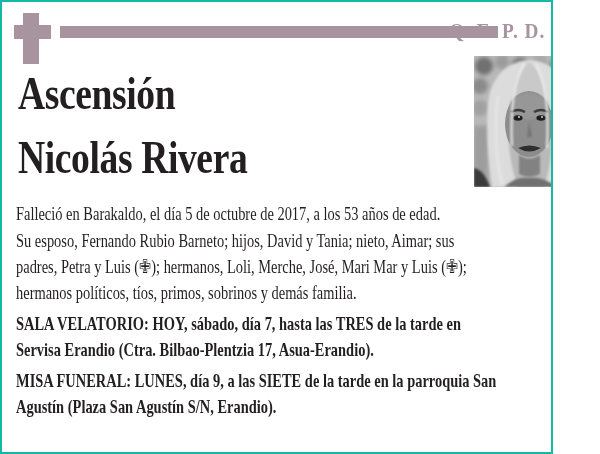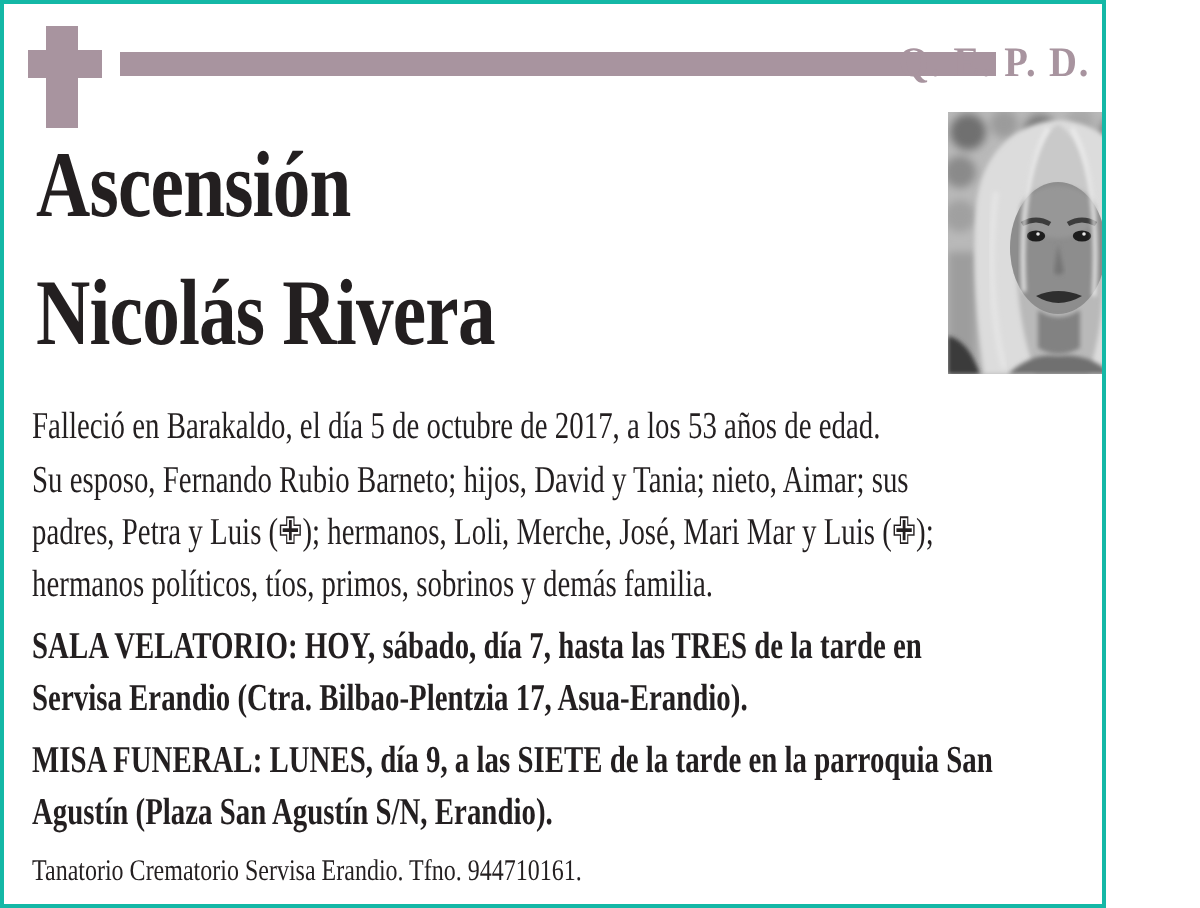--- a/index.html
+++ b/index.html
@@ -132,17 +132,14 @@
   <div class="para wake bold">
     <div class="line">SALA VELATORIO: HOY, sábado, día 7, hasta las TRES de la tarde en</div>
     <div class="line">Servisa Erandio (Ctra. Bilbao-Plentzia 17, Asua-Erandio).</div>
   </div>
 
   <div class="para funeral bold">
     <div class="line">MISA FUNERAL: LUNES, día 9, a las SIETE de la tarde en la parroquia San</div>
     <div class="line">Agustín (Plaza San Agustín S/N, Erandio).</div>
   </div>
 
-  <div class="para footer">
-    <div class="line">Tanatorio Crematorio Servisa Erandio. Tfno. 944710161.</div>
-  </div>
 
 </div>
 
 </body></html>

